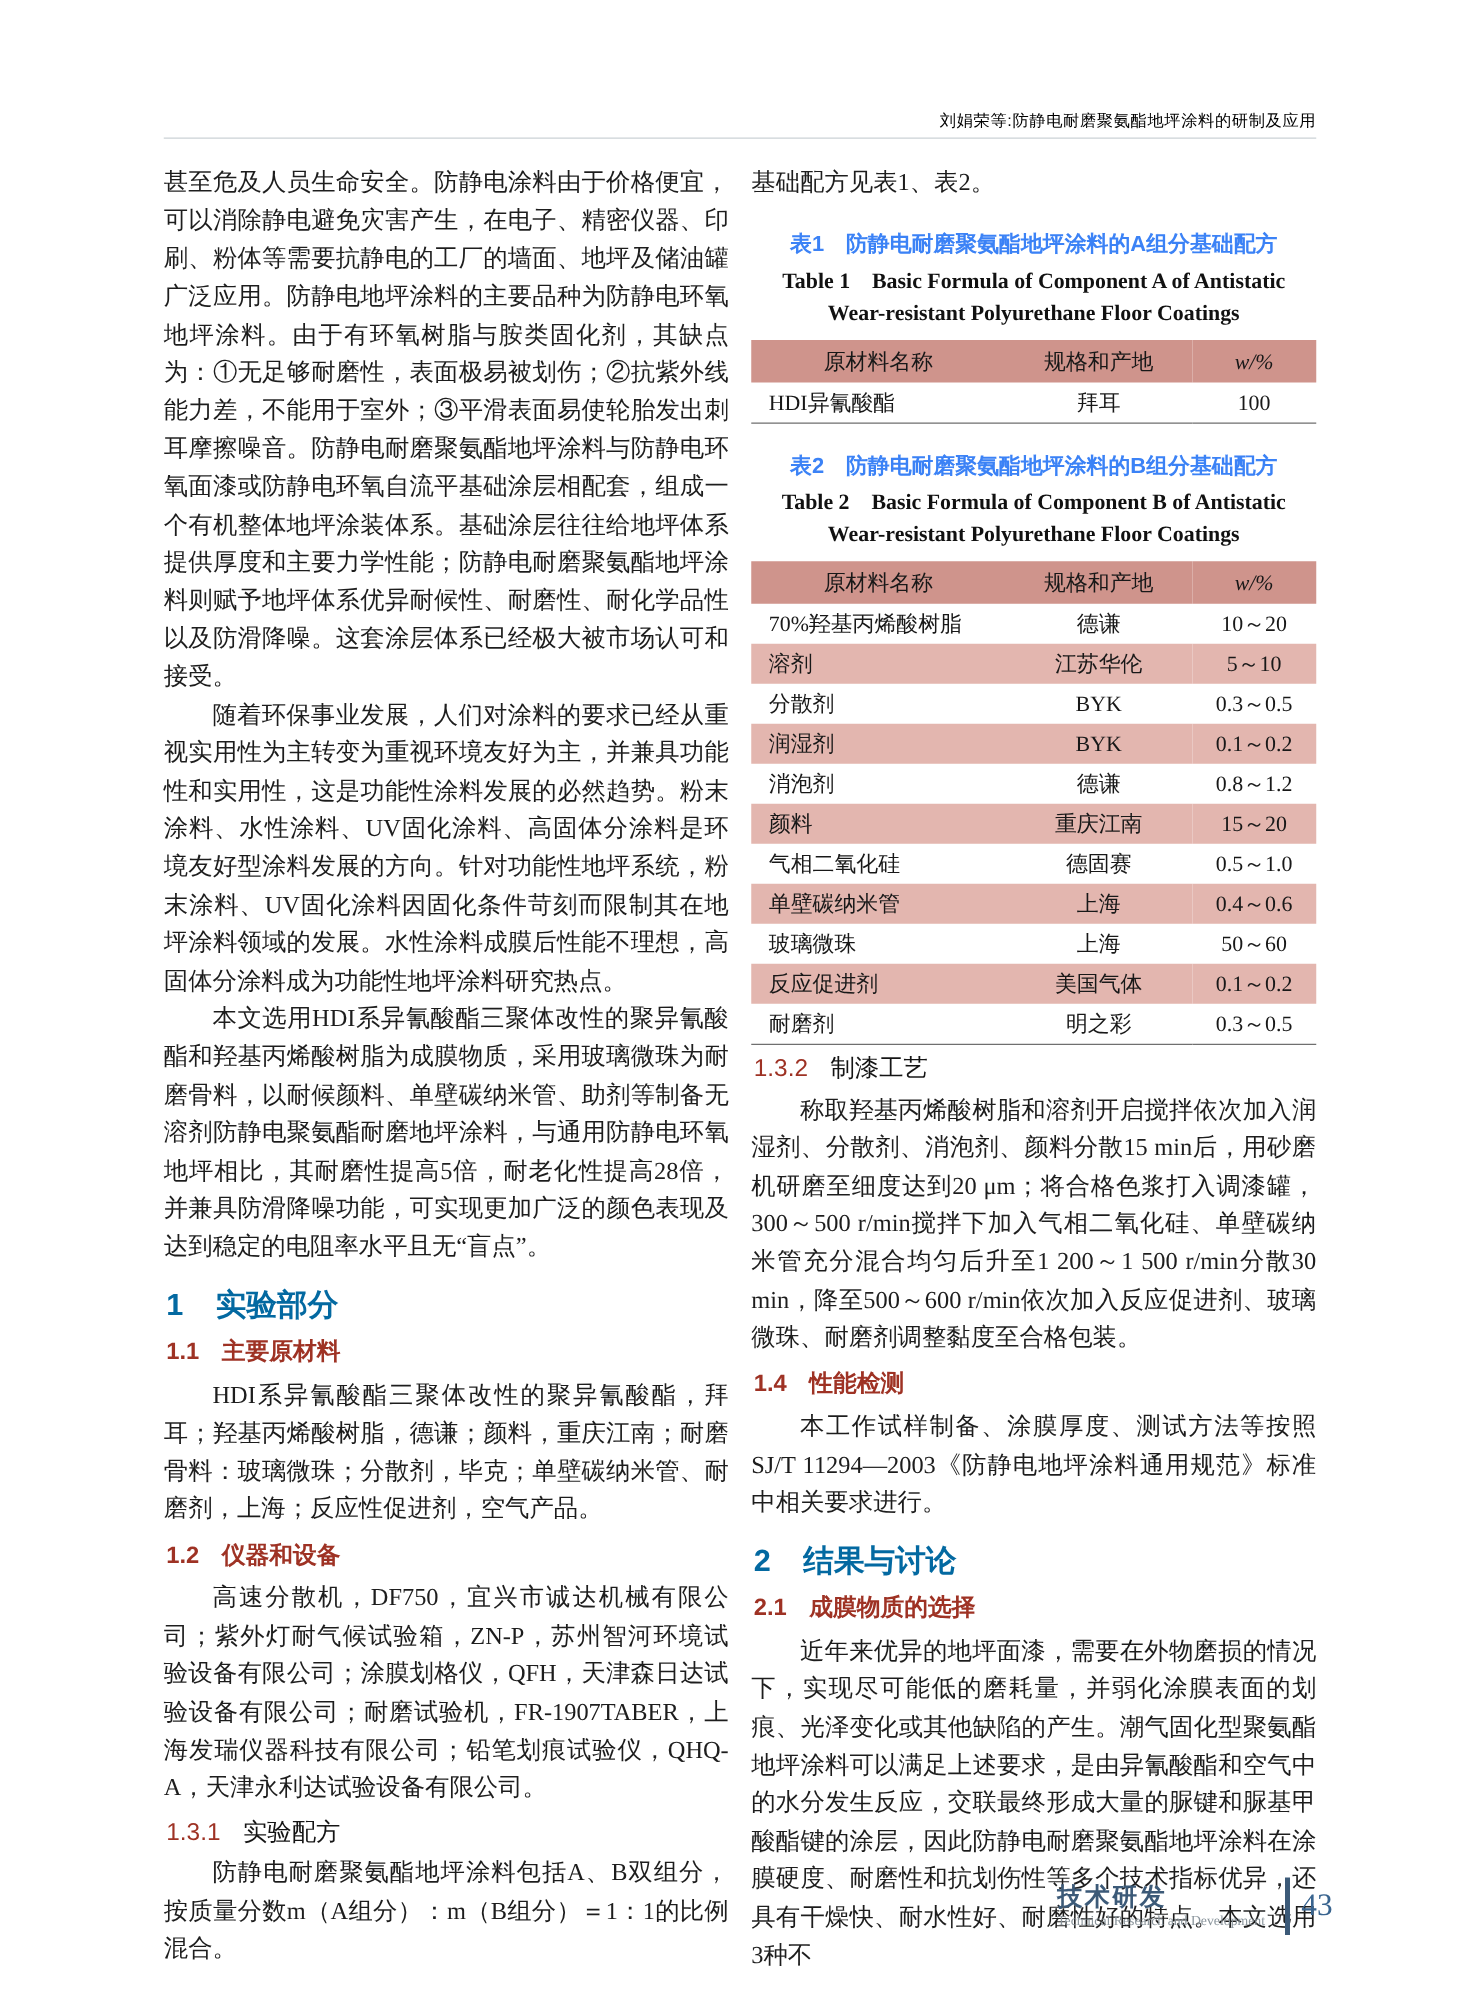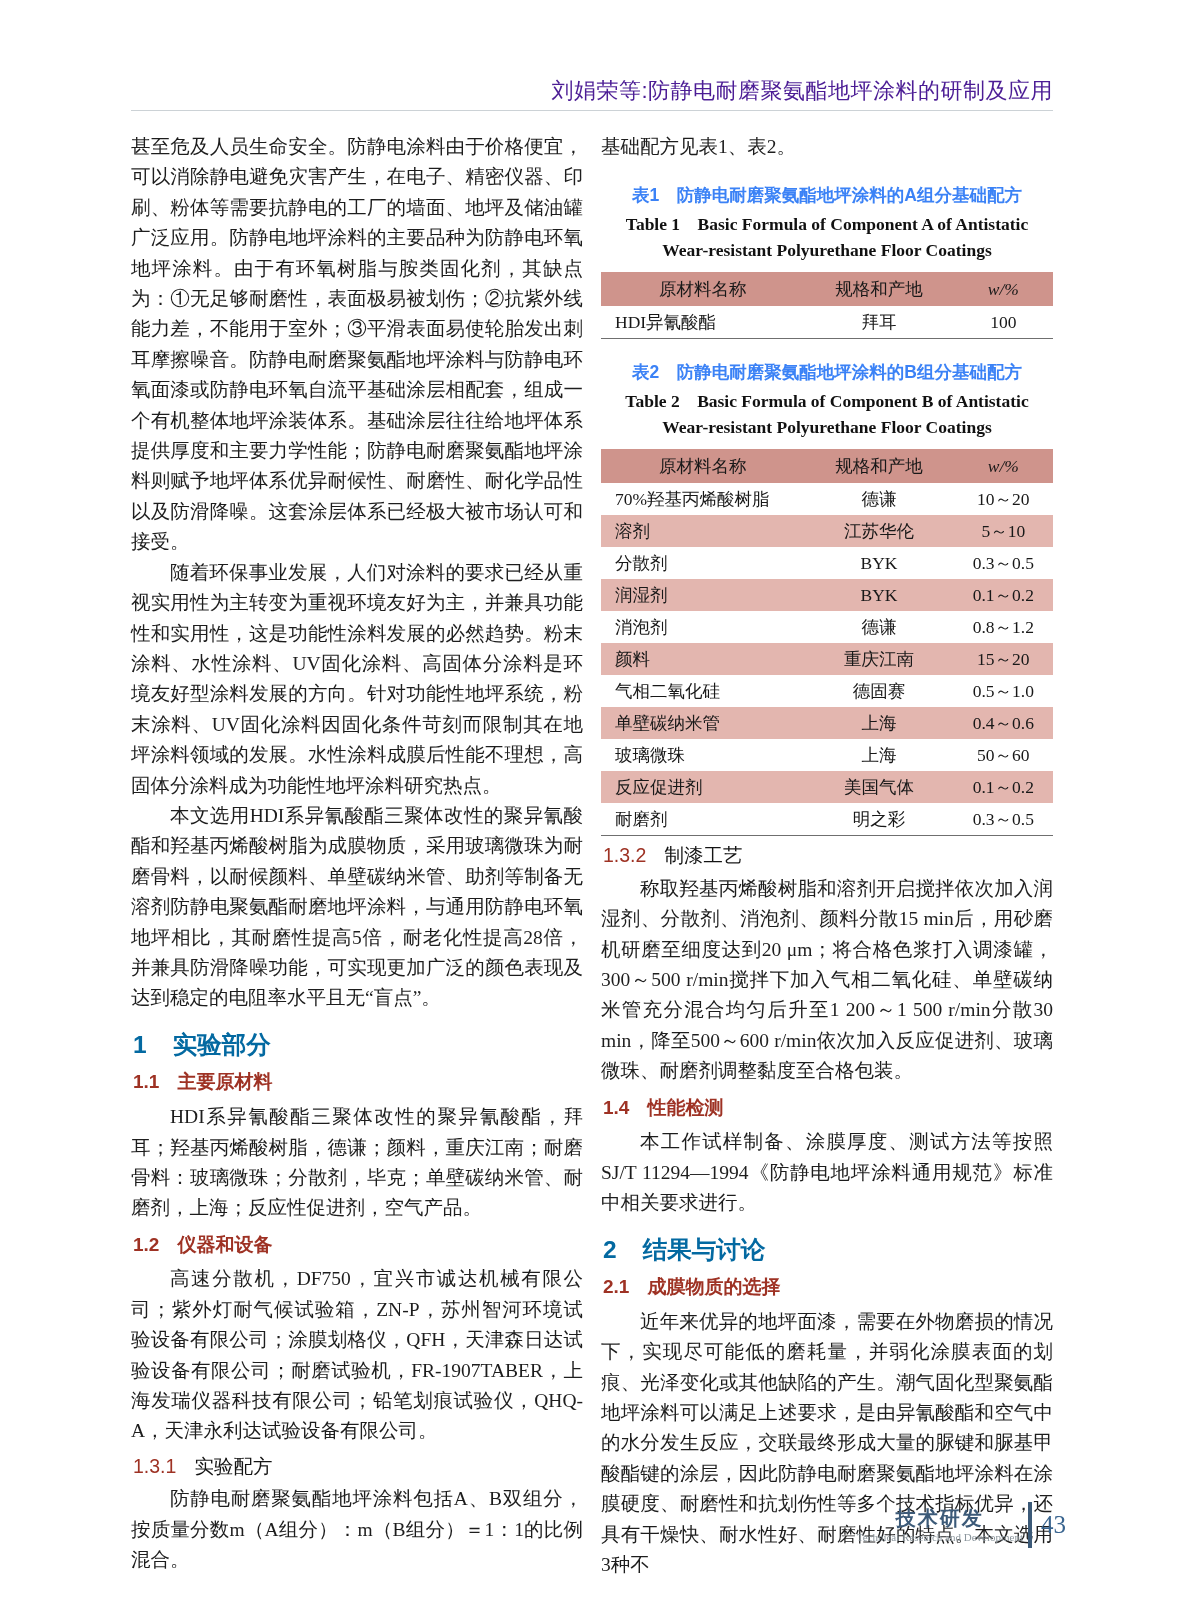--- a/index.html
+++ b/index.html
@@ -3,23 +3,23 @@
 <meta charset="utf-8">
 <style>
   html,body { margin:0; padding:0; background:#ffffff; }
   .page {
     position:relative; width:1187px; height:1600px; background:#ffffff;
     font-family:"Liberation Serif","DejaVu Serif",serif; color:#1c1c1c;
     overflow:hidden;
   }
   
   .running-title {
-    position:absolute; top:76px; right:134px;
+    position:absolute; top:88px; right:134px;
     font-family:"Liberation Sans","DejaVu Sans",sans-serif;
-    font-size:22px; color:#4c1d95; letter-spacing:0.5px;
+    font-size:13px; color:#000000; letter-spacing:0.5px;
   }
   .header-rule {
     position:absolute; top:110px; left:131px; width:922px;
     border-top:1.5px solid #ccd2d6;
   }
   
   .content { position:absolute; top:132px; left:131px; width:922px; display:flex; gap:18px; }
   .col { width:452px; }
   p.body {
     margin:0; font-size:19.5px; line-height:30.4px; text-align:justify;
@@ -58,21 +58,21 @@
     background:#cf948c; font-weight:normal; padding:5px 2px; text-align:center;
   }
   table.formula th:last-child { font-style:italic; }
   table.formula td { padding:4px 2px; text-align:center; }
   table.formula td:first-child { text-align:left; padding-left:14px; }
   table.formula tr.alt td { background:#e3b6af; }
   .c1 { width:45%; } .c2 { width:33%; } .c3 { width:22%; }
   .mt18 { margin-top:18px; }
   
   .footer { position:absolute; right:121px; bottom:52px; display:flex; align-items:center; }
-  .footer .labels { text-align:center; margin-right:5px; }
+  .footer .labels { text-align:left; margin-right:16px; }
   .footer .zh-label {
     font-family:"Liberation Sans","DejaVu Sans",sans-serif; font-weight:bold;
     font-size:20px; color:#3c5a78; letter-spacing:2px; line-height:22px;
   }
   .footer .en-label { font-size:11px; color:#8a959c; margin-top:2px; }
   .footer .bar { width:4px; height:46px; background:#3c5a78; margin-right:9px; }
   .footer .pagenum { font-size:25px; color:#39648f; }
 </style>
 </head>
 <body>
@@ -215,21 +215,21 @@
       </table>
 
       <h3 class="subsubsec mt18">
         <span class="num">1.3.2</span><span class="ttl">制漆工艺</span>
       </h3>
       <p class="body">称取羟基丙烯酸树脂和溶剂开启搅拌依次加入润湿剂、分散剂、消泡剂、颜料分散15 min后，用砂磨机研磨至细度达到20 μm；将合格色浆打入调漆罐，300～500 r/min搅拌下加入气相二氧化硅、单壁碳纳米管充分混合均匀后升至1 200～1 500 r/min分散30 min，降至500～600 r/min依次加入反应促进剂、玻璃微珠、耐磨剂调整黏度至合格包装。</p>
 
       <h2 class="subsec">
         <span class="num">1.4</span><span>性能检测</span>
       </h2>
-      <p class="body">本工作试样制备、涂膜厚度、测试方法等按照SJ/T 11294—1994《防静电地坪涂料通用规范》标准中相关要求进行。</p>
+      <p class="body">本工作试样制备、涂膜厚度、测试方法等按照SJ/T 11294—2003《防静电地坪涂料通用规范》标准中相关要求进行。</p>
 
       <h1 class="sec">
         <span class="num">2</span><span>结果与讨论</span>
       </h1>
       <h2 class="subsec">
         <span class="num">2.1</span><span>成膜物质的选择</span>
       </h2>
       <p class="body">近年来优异的地坪面漆，需要在外物磨损的情况下，实现尽可能低的磨耗量，并弱化涂膜表面的划痕、光泽变化或其他缺陷的产生。潮气固化型聚氨酯地坪涂料可以满足上述要求，是由异氰酸酯和空气中的水分发生反应，交联最终形成大量的脲键和脲基甲酸酯键的涂层，因此防静电耐磨聚氨酯地坪涂料在涂膜硬度、耐磨性和抗划伤性等多个技术指标优异，还具有干燥快、耐水性好、耐磨性好的特点。本文选用3种不</p>
     </div>
   </div>

